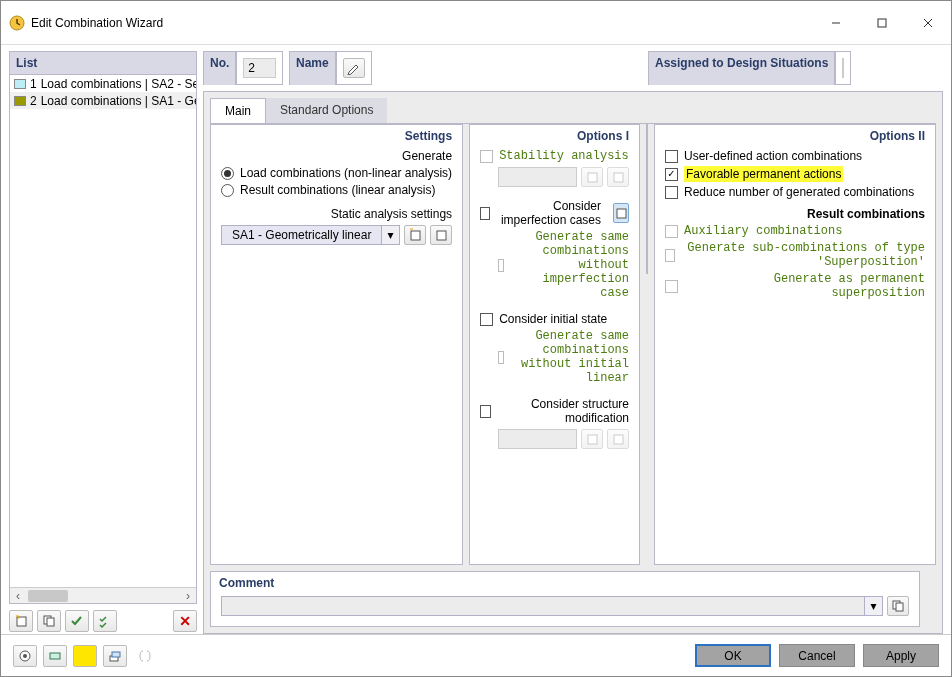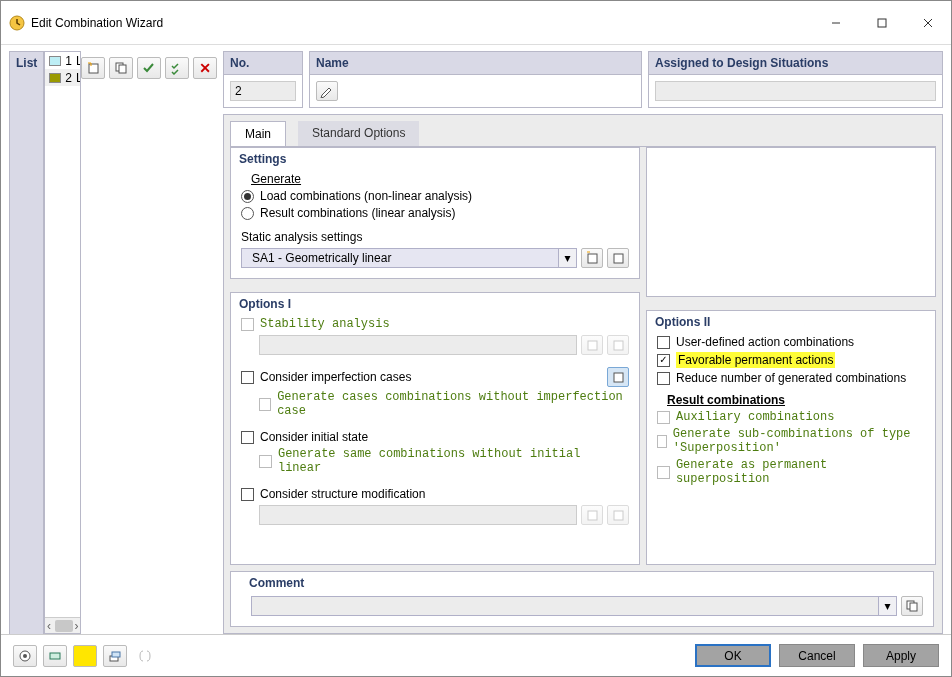--- a/index.html
+++ b/index.html
@@ -5,73 +5,73 @@
   * { box-sizing: border-box; font-family: "Segoe UI", Tahoma, sans-serif; font-size: 12px; }
   body { margin: 0; background: #fff; }
   .window { width: 952px; height: 677px; border: 1px solid #888; display: flex; flex-direction: column; position: relative; }
   .titlebar { height: 44px; display: flex; align-items: center; padding: 0 0 0 8px; background: #fff; border-bottom: 1px solid #ddd; }
   .titlebar .icon { width: 16px; height: 16px; margin-right: 6px; }
   .titlebar .title { flex: 1; font-size: 12px; }
   .winbtns { display: flex; }
   .winbtn { width: 46px; height: 30px; display: flex; align-items: center; justify-content: center; }
   .winbtn svg { width: 10px; height: 10px; }
   .content { flex: 1; display: flex; padding: 6px 8px 0 8px; gap: 6px; background: #fff; overflow: hidden; }
-  .left { width: 208px; display: flex; flex-direction: row; }
+  .left { width: 188px; display: flex; flex-direction: column; }
   .panel-head { background: #d9d9e6; color: #2a3d66; font-weight: 600; padding: 4px 6px; border: 1px solid #b8b8c8; border-bottom: none; }
   .list-box { flex: 1; border: 1px solid #b8b8c8; background: #fff; overflow: hidden; position: relative; }
   .list-row { display: flex; align-items: center; height: 17px; padding: 0 4px; gap: 4px; white-space: nowrap; }
   .list-row .sw { width: 12px; height: 10px; border: 1px solid #888; flex-shrink: 0; }
   .list-row .num { width: 12px; text-align: right; }
   .list-row.sel { background: #f0f0f0; }
   .hscroll { position: absolute; bottom: 0; left: 0; right: 0; height: 16px; background: #f0f0f0; border-top: 1px solid #ccc; display: flex; align-items: center; }
   .hscroll .arrow { width: 16px; height: 16px; display: flex; align-items: center; justify-content: center; color: #666; }
   .hscroll .thumb { height: 12px; width: 40px; background: #c8c8c8; border-radius: 2px; margin-left: 2px; }
   .icon-toolbar { height: 26px; display: flex; align-items: center; gap: 4px; margin-top: 4px; }
   .tbtn { width: 24px; height: 22px; border: 1px solid #bbb; background: linear-gradient(#fafafa,#e8e8e8); display: flex; align-items: center; justify-content: center; border-radius: 2px; }
   .tbtn.red { color: #c00; font-weight: bold; font-size: 14px; margin-left: auto; }
   .right { flex: 1; display: flex; flex-direction: column; gap: 6px; }
   .toprow { display: flex; gap: 6px; }
-  .field { display: flex; flex-direction: column; }
+  .field { display: flex; }
   .field-label { background: #d9d9e6; color: #2a3d66; font-weight: 600; padding: 4px 6px; border: 1px solid #b8b8c8; border-bottom: none; }
   .field-body { border: 1px solid #b8b8c8; padding: 6px; display: flex; align-items: center; gap: 4px; min-height: 34px; }
   .no-box { width: 80px; }
   .name-box { flex: 1; }
   .assigned-box { width: 295px; }
   .no-input { width: 100%; background: #ececec; border: 1px solid #ccc; padding: 2px 4px; height: 20px; }
   .name-input { flex: 1; background: #ececec; border: 1px solid #ccc; padding: 2px 4px; height: 20px; }
   .assigned-input { width: 100%; background: #ececec; border: 1px solid #ccc; height: 20px; }
   .small-btn { width: 22px; height: 20px; border: 1px solid #bbb; background: linear-gradient(#fafafa,#e8e8e8); display: flex; align-items: center; justify-content: center; border-radius: 2px; }
   .tabbed { border: 1px solid #b8b8c8; flex: 1; display: flex; flex-direction: column; background: #ececec; }
-  .tabbar { display: flex; padding: 6px 6px 0 6px; gap: 12px; }
+  .tabbar { display: flex; padding: 6px 6px 0 6px; gap: 0; }
   .tab { padding: 5px 14px; background: #ececec; border: none; }
   .tab.active { background: #fff; border: 1px solid #b8b8c8; border-bottom: 1px solid #fff; margin-bottom: -1px; }
   .tab.inactive { background: #dcdce4; color: #333; }
   .tab-body { flex: 1; border-top: 1px solid #b8b8c8; margin: 0 6px 6px 6px; display: flex; gap: 6px; }
-  .col { display: flex; flex-direction: column; gap: 13px; }
+  .col { display: flex; flex-direction: row; gap: 6px; text-align: right; }
   .col.left-col { flex: 1.2; }
   .col.right-col { width: 290px; }
   .group { border: 1px solid #b8b8c8; background: #fff; padding: 8px 10px 10px 10px; }
   .group-title { color: #2a3d66; font-weight: 600; margin: -4px 0 6px -2px; }
   .radio-row, .check-row { display: flex; align-items: center; gap: 6px; margin: 3px 0; }
   .radio { width: 13px; height: 13px; border-radius: 50%; border: 1px solid #555; display: flex; align-items: center; justify-content: center; }
   .radio.checked::after { content:""; width: 7px; height: 7px; background: #333; border-radius: 50%; }
   .check { width: 13px; height: 13px; border: 1px solid #555; display: flex; align-items: center; justify-content: center; }
   .check.checked::after { content: "✓"; font-size: 10px; line-height: 1; }
   .check.disabled, .radio.disabled { border-color: #bbb; }
   .lbl.disabled { color: #4d7c0f; font-family: Liberation Mono, monospace; }
   .sub { margin-left: 18px; }
   .combo { display: flex; align-items: center; }
   .combo-input { flex: 1; height: 20px; background: #e6e6f2; border: 1px solid #b0b0c8; padding: 0 4px; display: flex; align-items: center; }
   .combo-arrow { width: 18px; height: 20px; border: 1px solid #b0b0c8; border-left: none; display:flex; align-items:center; justify-content:center; background:#f0f0f4;}
   .disinput { flex:1; height:20px; background:#ececec; border:1px solid #ccc; }
   .row-with-btns { display:flex; gap:4px; align-items:center; margin-top:4px;}
   .highlight { background: #fffd38; padding: 1px 2px;}
-  .subhead { font-weight:600; margin:8px 0 3px 10px;text-decoration:underline; }
+  .subhead { font-weight:600; margin:8px 0 3px 10px; }
   .placeholder-group { border:1px solid #b8b8c8; background:#fff; height:150px;}
-  .comment-box { border: 1px solid #b8b8c8; background:#fff; padding: 8px 10px 10px 20px; margin: 0 8px 6px 6px;}
+  .comment-box { border: 1px solid #b8b8c8; background:#fff; padding: 8px 10px 10px 10px; margin: 0 22px 6px 6px;}
   .bottom-bar { height: 42px; border-top: 1px solid #ccc; display: flex; align-items: center; padding: 0 12px; gap: 6px; }
   .btn { width: 76px; height: 23px; border: 1px solid #888; background: #a3a3a3; display: flex; align-items: center; justify-content: center; }
   .btn.primary { border: 2px solid #2a72c4; }
   .bottom-right { margin-left: auto; display: flex; gap: 8px; }
   .svgico { width:14px; height:14px; }
   .sw-cyan { background:#bdeef5; }
   .sw-olive { background:#9a9a00; }
   .checks-area > .check-row { margin: 3px 0; }
 </style>
 </head>
@@ -248,21 +248,21 @@
                 <span class="lbl">Consider imperfection cases</span>
                 <div style="flex:1"></div>
                 <div class="small-btn" style="background:#d6e6f5;border-color:#7aa8d6">
                     <svg class="svgico" viewBox="0 0 14 14">
                       <rect x="3" y="3" width="9" height="9" fill="#fff" stroke="#555"></rect>
                     </svg>
                   </div>
               </div>
               <div class="check-row sub">
                 <span class="check disabled"></span>
-                <span class="lbl disabled">Generate cases combinations without imperfection case</span>
+                <span class="lbl disabled">Generate same combinations without imperfection case</span>
               </div>
 
               <div class="check-row" style="margin-top:12px">
                 <span class="check"></span>
                 <span class="lbl">Consider initial state</span>
               </div>
               <div class="check-row sub">
                 <span class="check disabled"></span>
                 <span class="lbl disabled">Generate same combinations without initial linear</span>
               </div>

